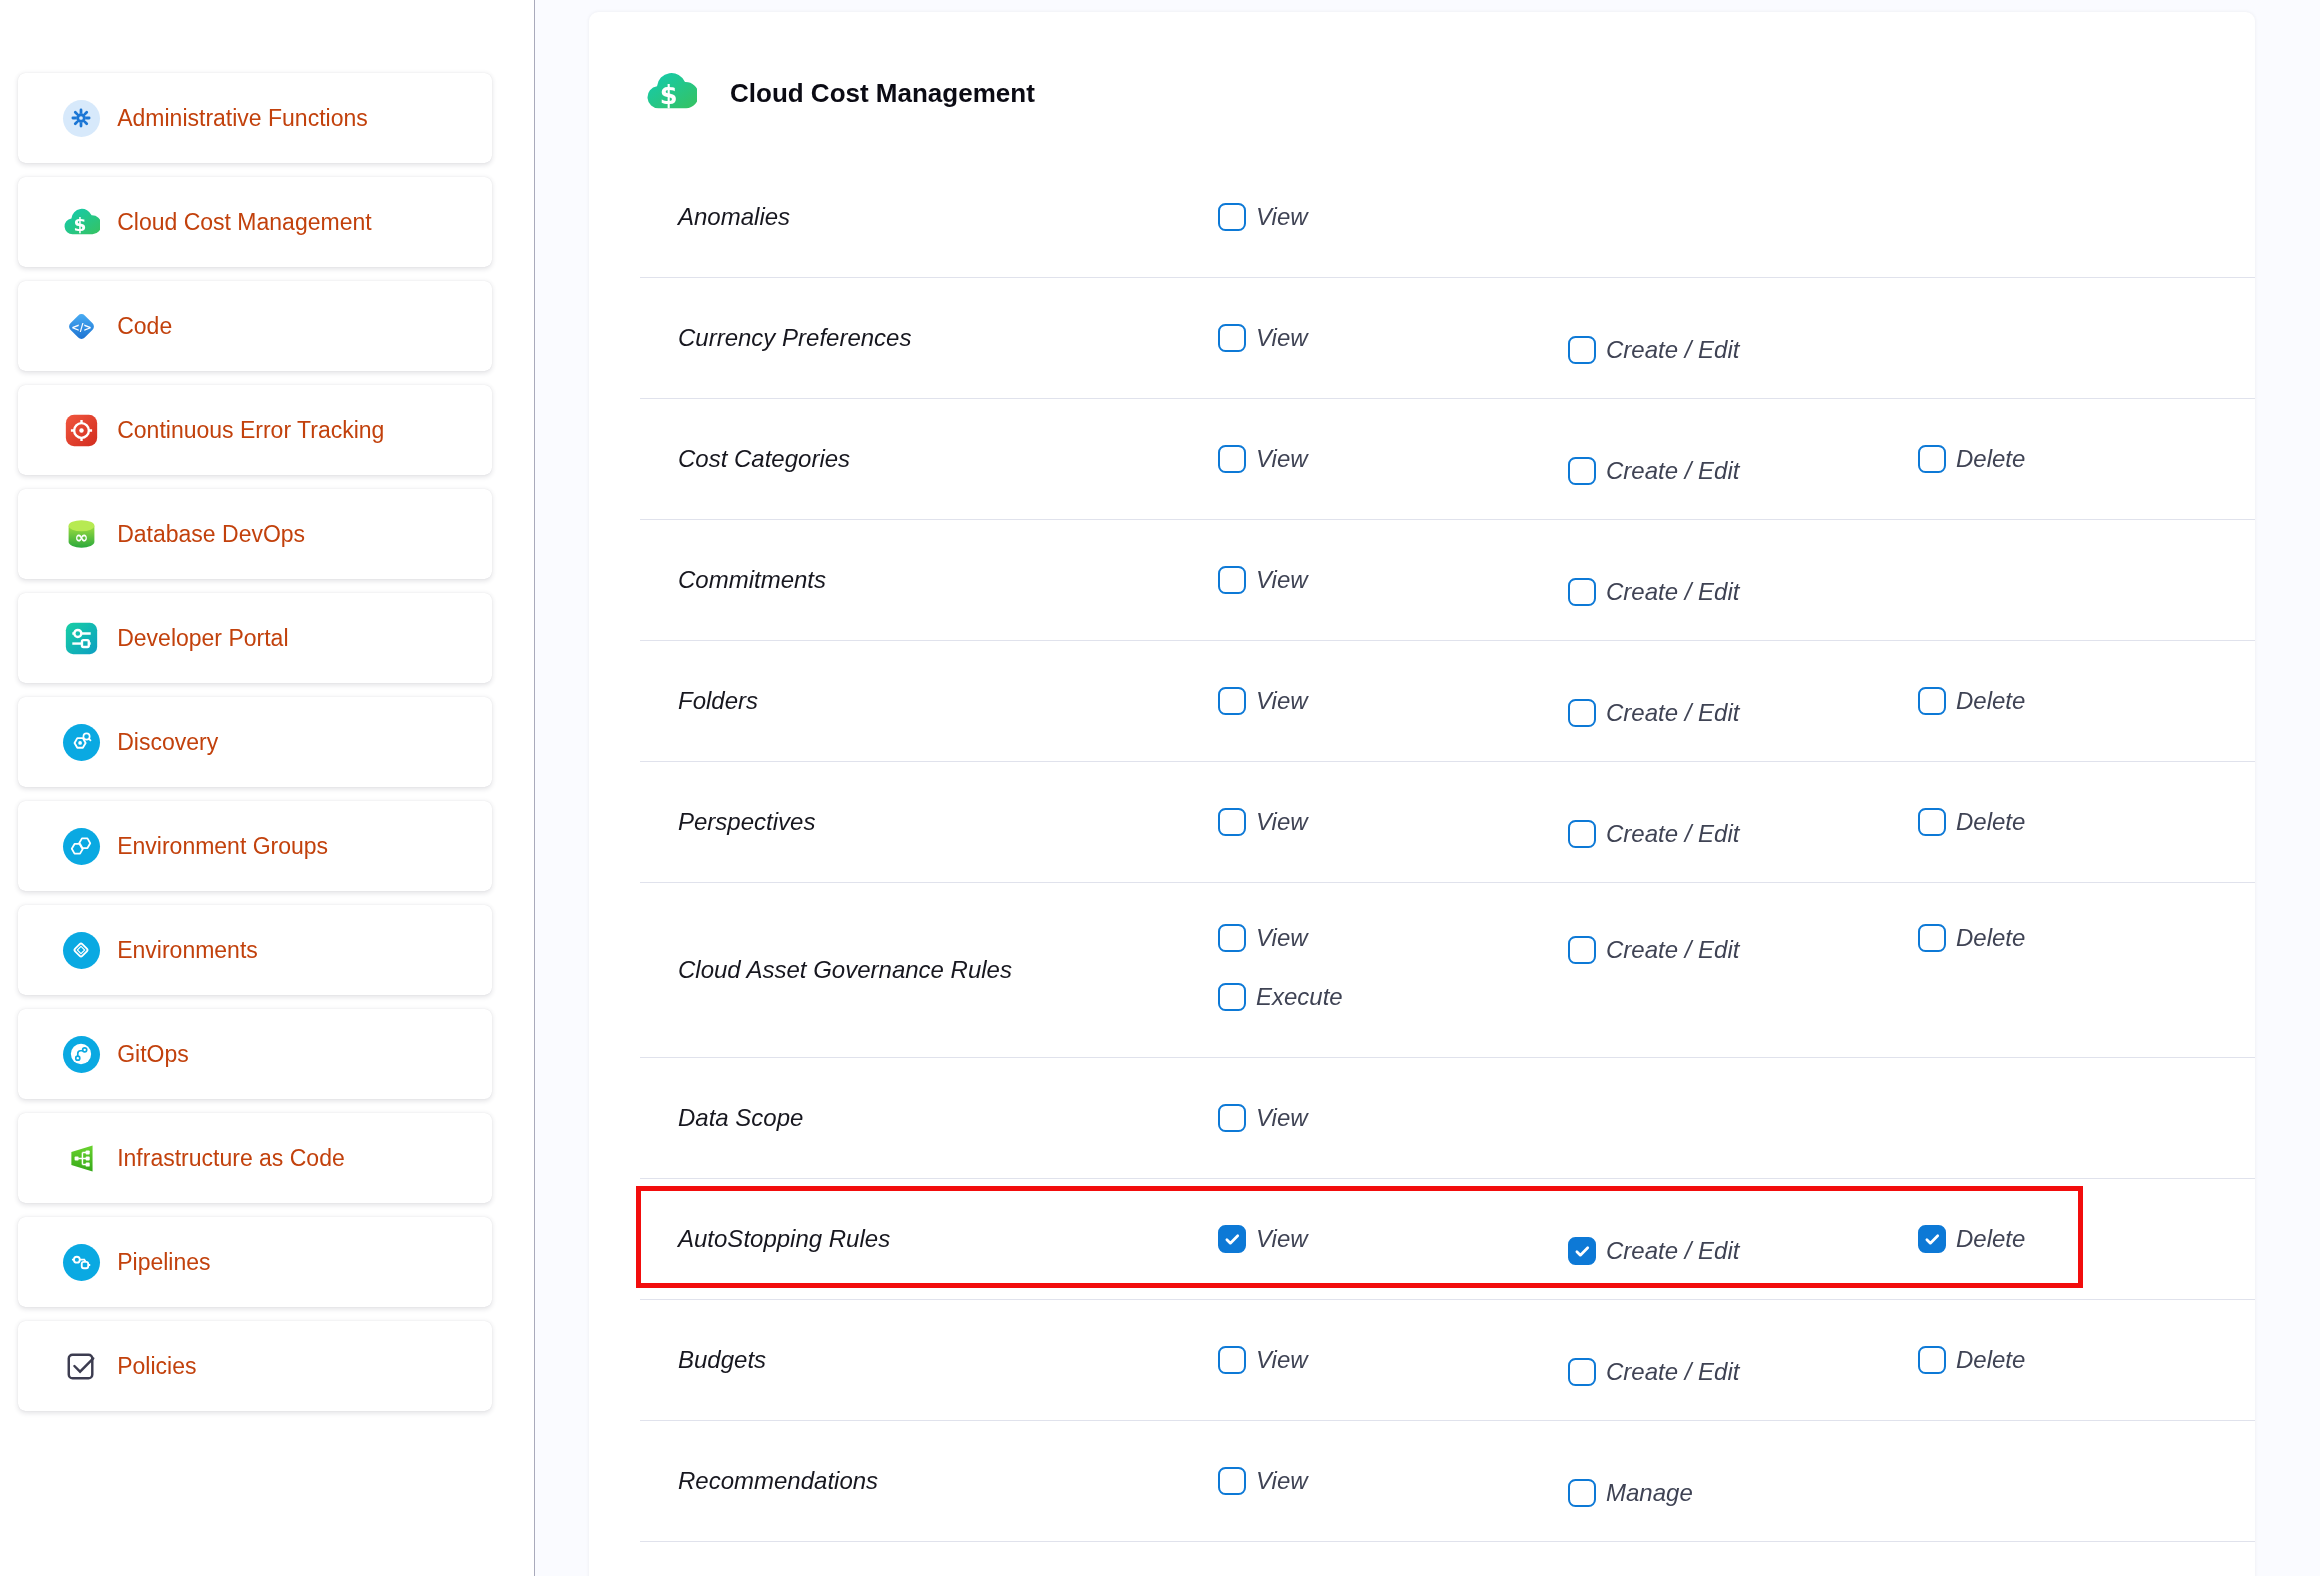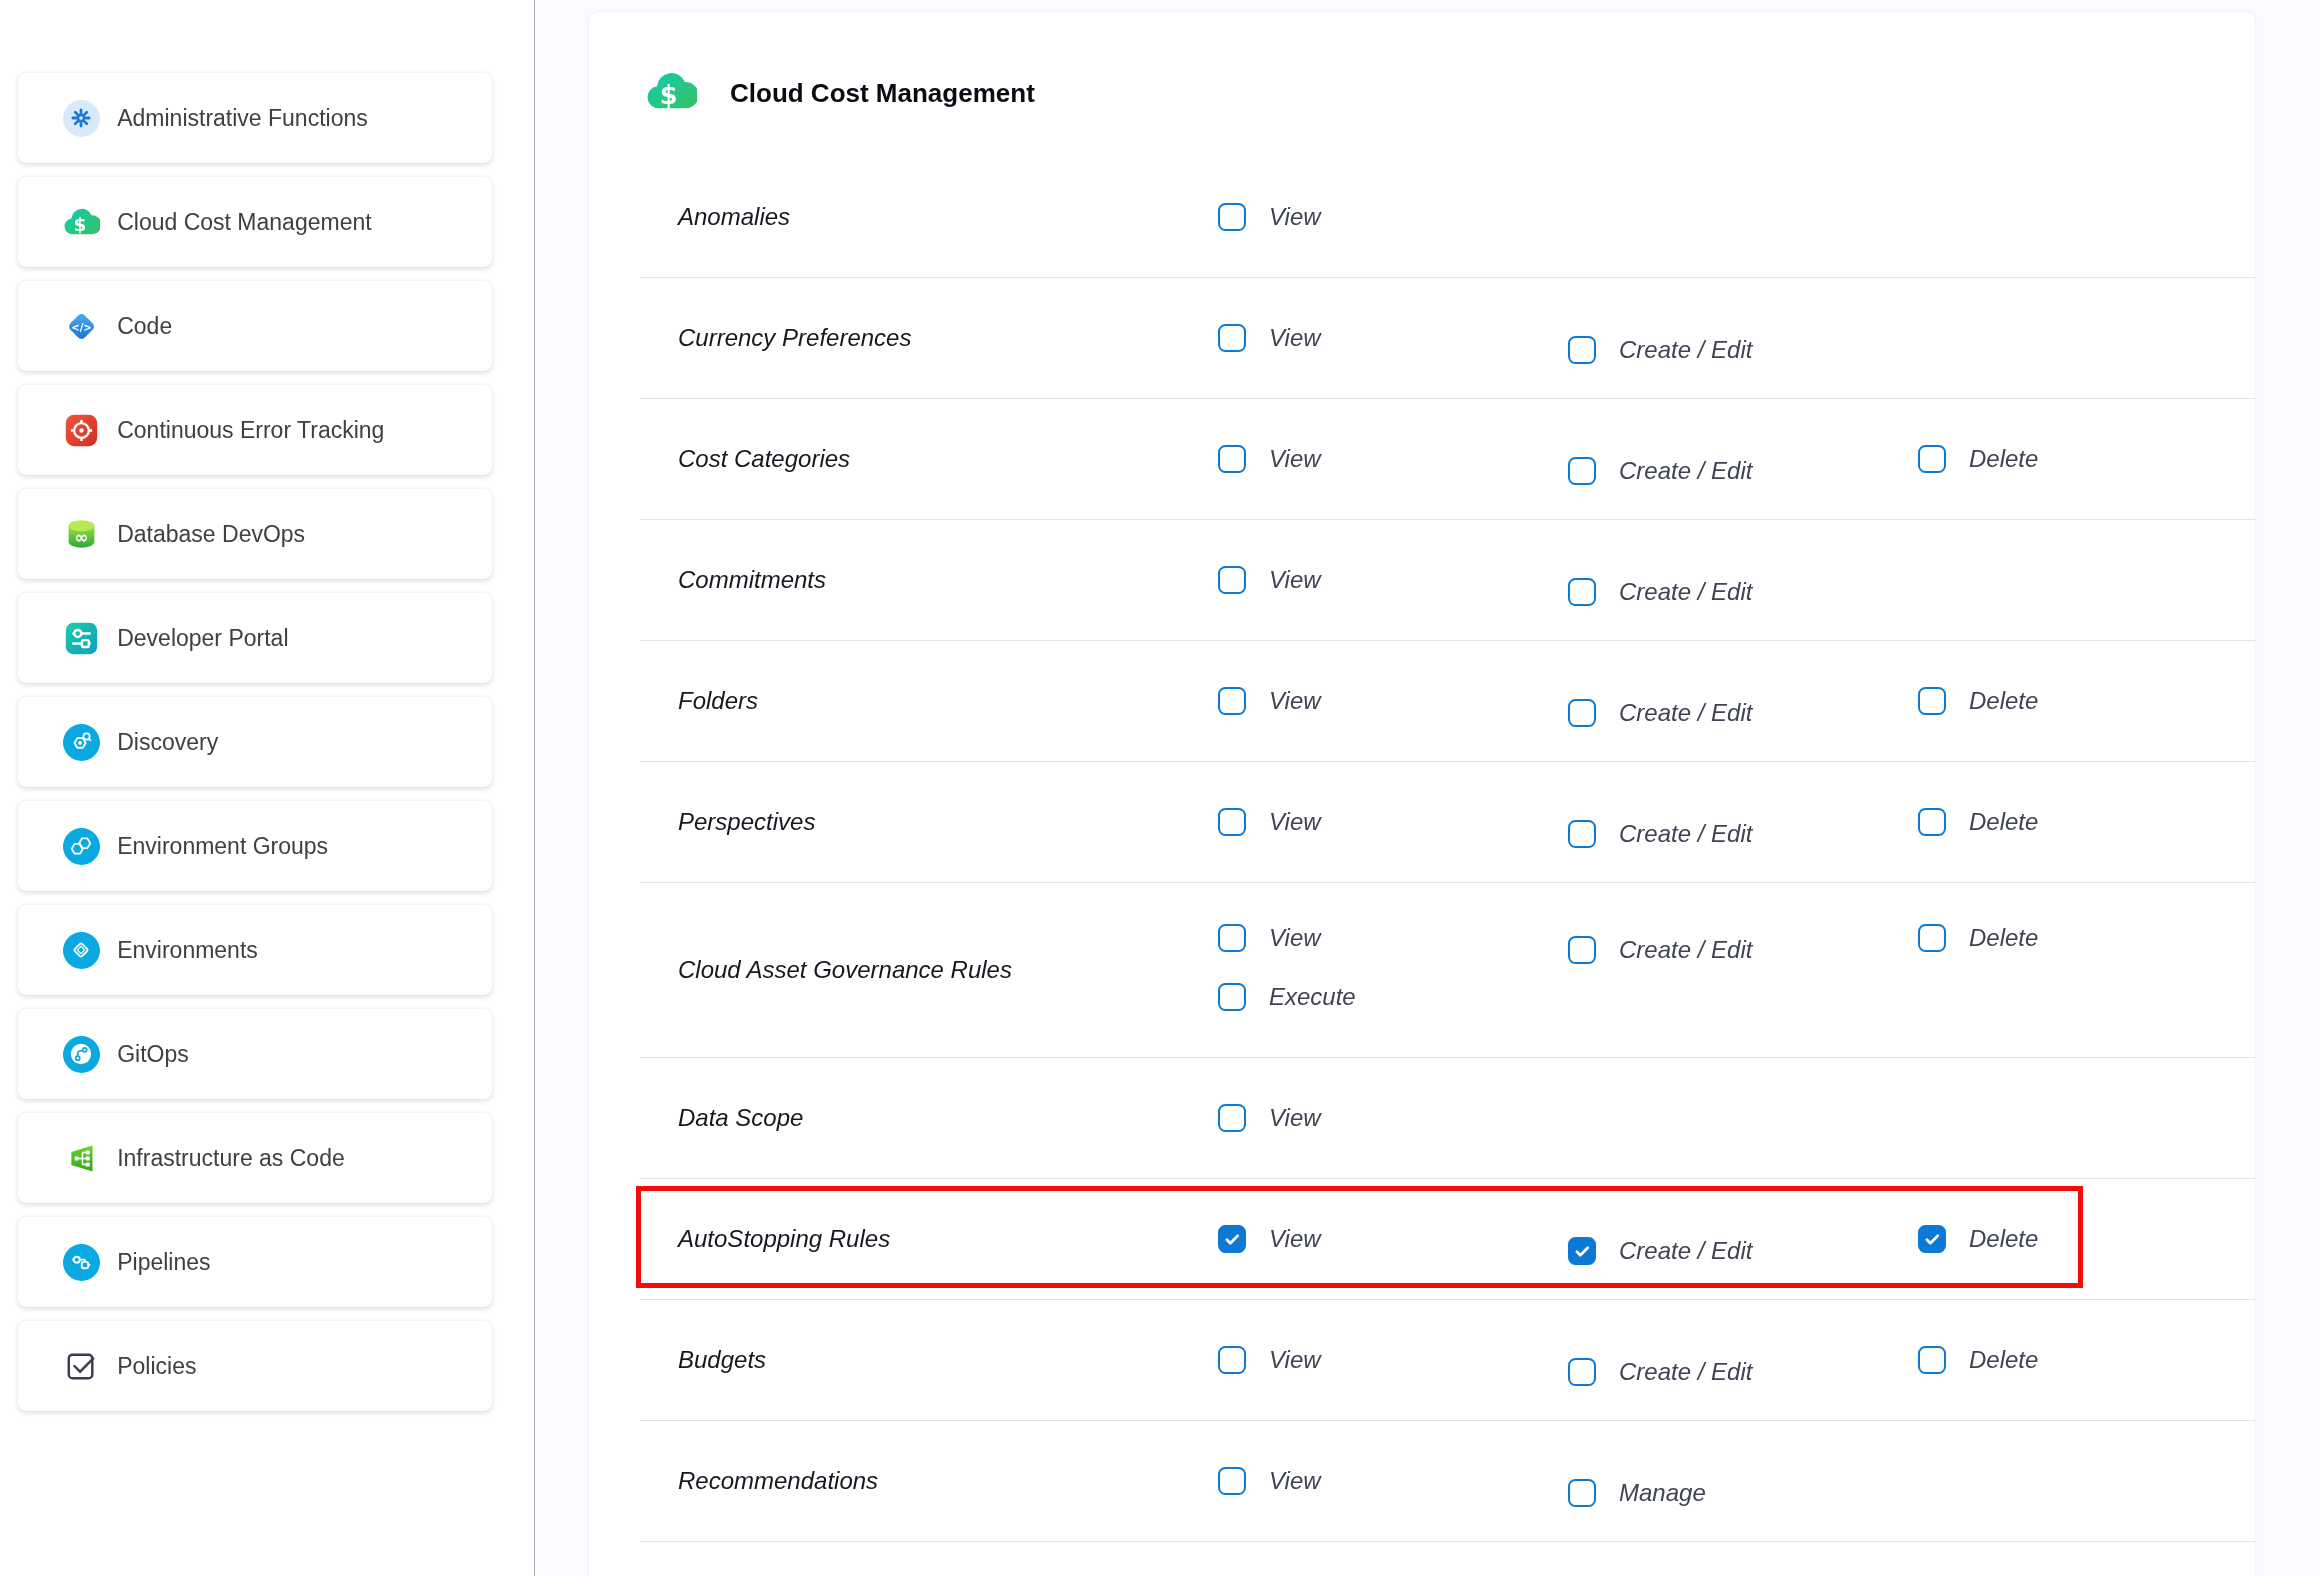--- a/index.html
+++ b/index.html
@@ -8,36 +8,36 @@
     background:#fafbff;font-family:"Liberation Sans",sans-serif;
     -webkit-font-smoothing:antialiased;
   }
   
   .sidebar{position:absolute;left:0;top:0;width:535px;height:1577px;background:#fff;
     border-right:1.9px solid #a9aabb;box-sizing:border-box;}
   .side-list{padding:73px 0 0 17.6px;display:flex;flex-direction:column;gap:14px;}
   .side-card{width:474px;height:90px;background:#fff;border-radius:7.4px;box-sizing:border-box;
     box-shadow:0 1.9px 5.6px rgba(40,41,61,.14),0 0 0.9px rgba(40,41,61,.12);
     display:flex;align-items:center;padding-left:45px;gap:17.6px;cursor:pointer;}
-  .side-label{font-size:23px;color:#404040;}
+  .side-label{font-size:23px;color:#c2410c;}
   .icon40{width:37px;height:37px;border-radius:50%;display:flex;align-items:center;justify-content:center;flex:0 0 37px;}
   .bg-lightblue{background:#d7e9fb;}
   .bg-blue{background:#0aa9e2;}
   .bg-orange{background:#ef9245;}
   .icon40 svg{display:block;}
   
   .main-card{position:absolute;left:589px;top:12px;width:1666px;height:1633px;background:#fff;
     border-radius:9.3px;box-shadow:0 0.9px 3.7px rgba(40,41,61,.08);}
   .panel-header{position:absolute;left:56px;top:59px;display:flex;align-items:center;gap:33px;}
   .panel-title{font-size:26px;font-weight:700;color:#0b0b14;}
   .rows{position:absolute;top:145px;left:51px;right:0;font-style:italic;}
   .prow{position:relative;height:120px;border-bottom:1.9px solid #e0e2ec;}
   .prow.tall{height:174px;}
   .prow-label{position:absolute;left:38px;top:50%;transform:translateY(-50%);font-size:24px;color:#17171f;}
-  .cell{position:absolute;top:50%;transform:translateY(-50%);display:flex;align-items:center;gap:23px;}
+  .cell{position:absolute;top:50%;transform:translateY(-50%);display:flex;align-items:center;gap:10px;}
   .c0{left:578px;} .c1{left:928px;margin-top:12px;} .c2{left:1278px;}
   .tall .cell.t1{top:55px;} .tall .cell.t2{top:114px;}
   .cb{width:28px;height:28px;box-sizing:border-box;border:2.8px solid #0d79d6;border-radius:7.4px;
     background:#fff;display:flex;align-items:center;justify-content:center;cursor:pointer;flex:0 0 28px;}
   .cb svg{display:none;width:18.6px;height:18.6px;}
   .cb.checked{background:#0d79d6;border-color:#0d79d6;}
   .cb.checked svg{display:block;}
   .cb-label{font-size:24px;color:#3f4354;}
   .highlight{position:absolute;left:-3.7px;top:6.5px;width:1447px;height:102px;box-sizing:border-box;
     border:5.6px solid #f20d0d;pointer-events:none;}

